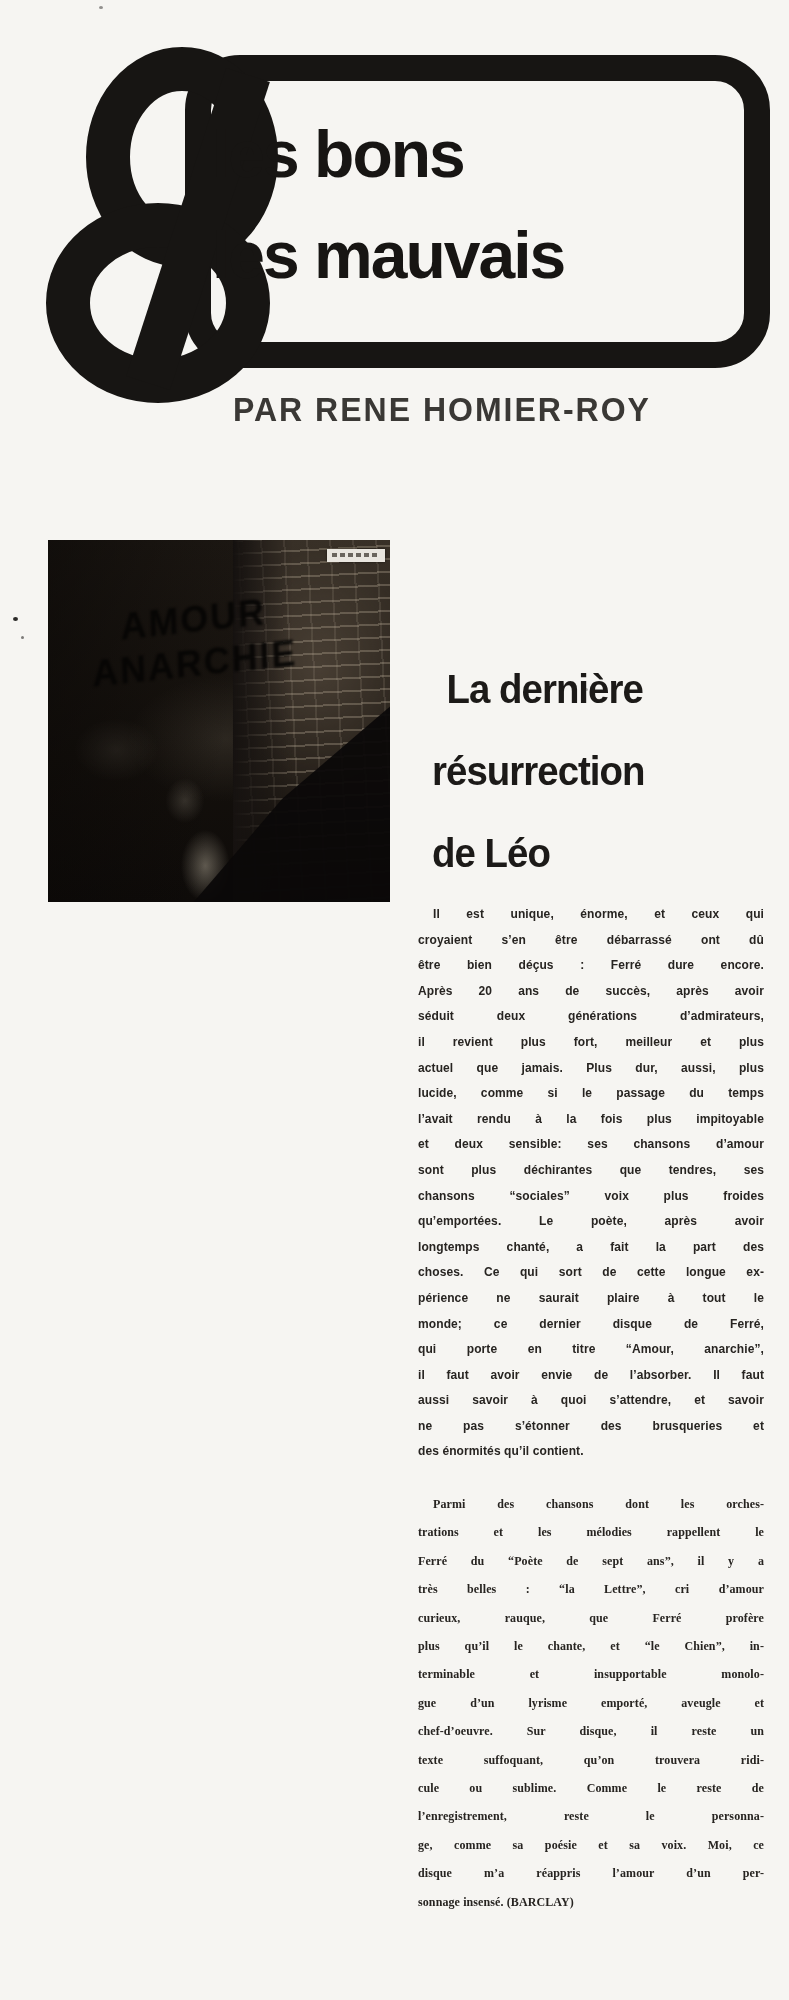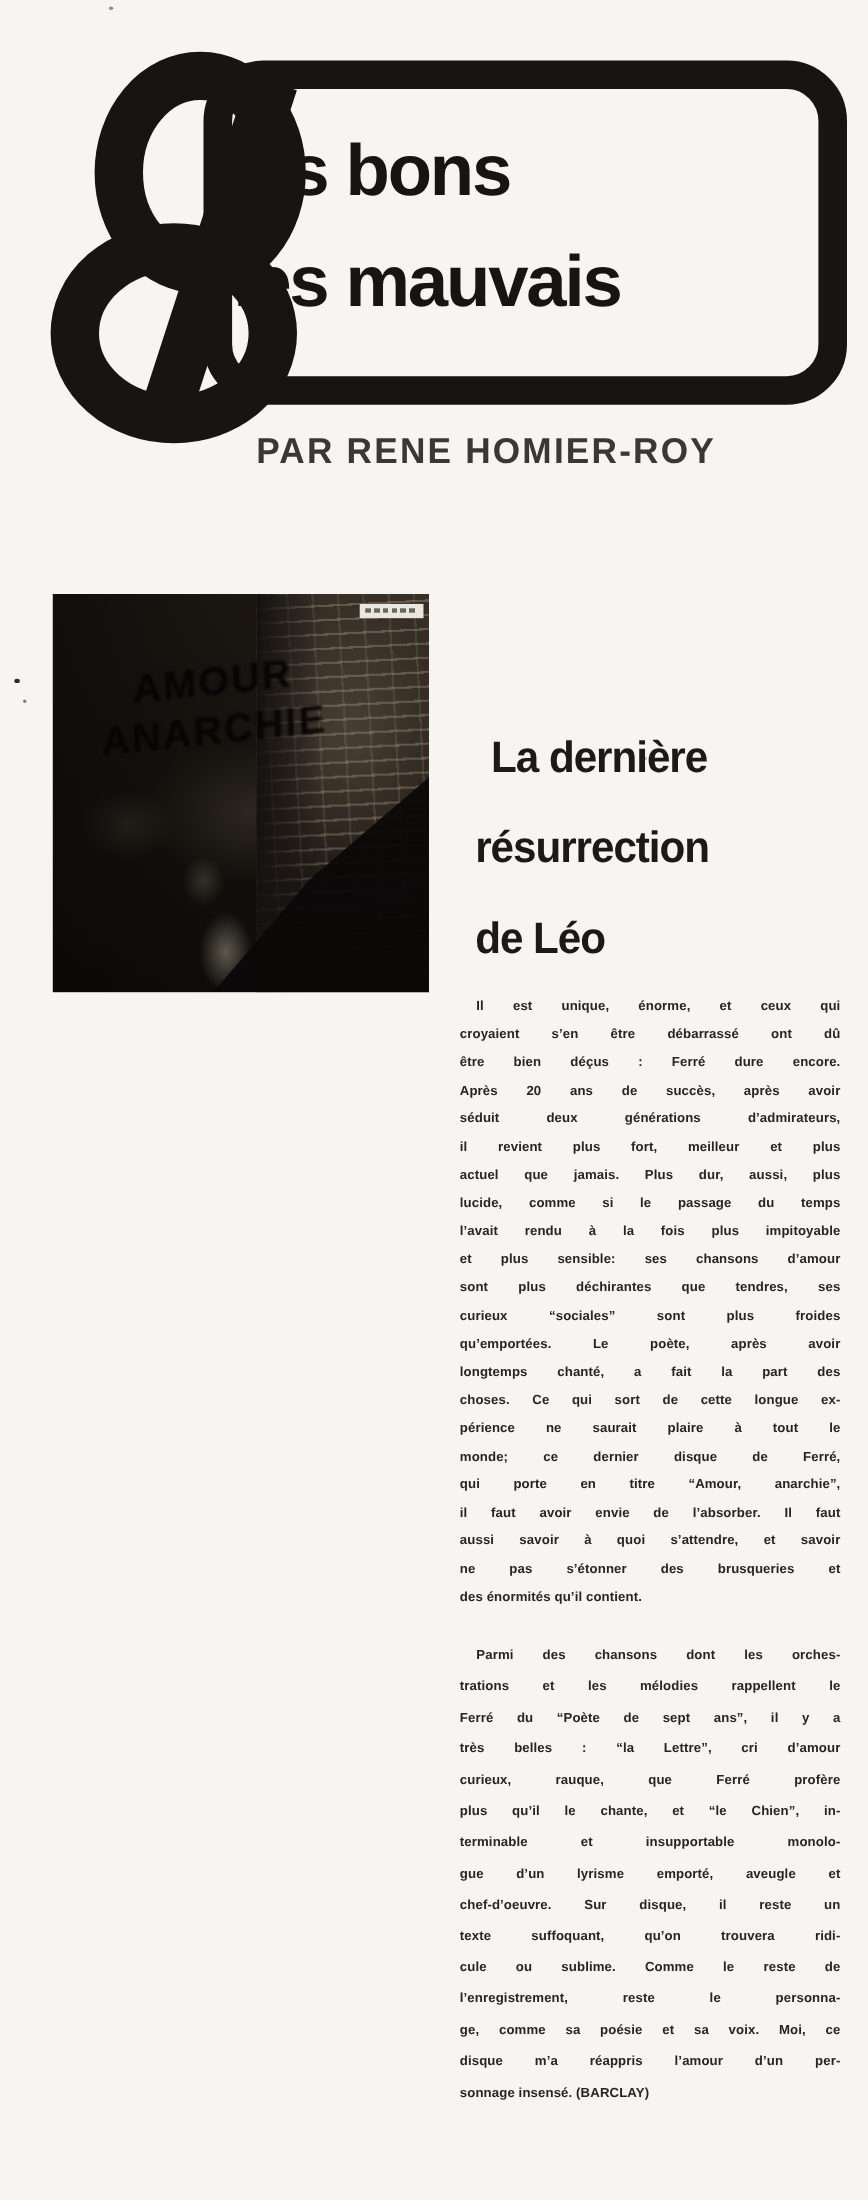--- a/index.html
+++ b/index.html
@@ -71,21 +71,21 @@
   }
   
   .headline{
     position:absolute;left:432px;top:648px;width:330px;
     font-weight:700;font-size:40px;line-height:82px;color:#1c1a18;
     letter-spacing:-1px;transform:scaleX(.96);transform-origin:left top;
   }
   .headline .jl{text-align:left;text-align-last:left;text-indent:0;}
   .bodycol{position:absolute;left:418px;width:346px;color:#272421;}
   .para1{top:902px;line-height:25.6px;}
-  .para2{top:1490px;line-height:28.4px;}
+  .para2{top:1490px;line-height:28.4px;font-family:Liberation Serif, serif;}
   .bodycol{font-weight:700;font-size:12px;letter-spacing:.1px;}
   .jl{text-align:justify;text-align-last:justify;}
   .jl.first{text-indent:15px;}
   .jl.last{text-align-last:left;}
   
   .speck{position:absolute;background:#2b2a28;border-radius:50%;}
   .speck.s1{left:13px;top:617px;width:5px;height:4px;}
   .speck.s2{left:21px;top:636px;width:3px;height:3px;opacity:.6;}
   .speck.s3{left:99px;top:6px;width:4px;height:3px;opacity:.5;}
   .speck.s4{left:585px;top:688px;width:3px;height:3px;opacity:.35;}
@@ -133,23 +133,23 @@
   <div class="bodycol para1">
       <div class="jl first">Il est unique, énorme, et ceux qui</div>
       <div class="jl">croyaient s’en être débarrassé ont dû</div>
       <div class="jl">être bien déçus : Ferré dure encore.</div>
       <div class="jl">Après 20 ans de succès, après avoir</div>
       <div class="jl">séduit deux générations d’admirateurs,</div>
       <div class="jl">il revient plus fort, meilleur et plus</div>
       <div class="jl">actuel que jamais. Plus dur, aussi, plus</div>
       <div class="jl">lucide, comme si le passage du temps</div>
       <div class="jl">l’avait rendu à la fois plus impitoyable</div>
-      <div class="jl">et plus sensible: ses chansons d’amour</div>
+      <div class="jl">et deux sensible: ses chansons d’amour</div>
       <div class="jl">sont plus déchirantes que tendres, ses</div>
-      <div class="jl">curieux “sociales” sont plus froides</div>
+      <div class="jl">chansons “sociales” voix plus froides</div>
       <div class="jl">qu’emportées. Le poète, après avoir</div>
       <div class="jl">longtemps chanté, a fait la part des</div>
       <div class="jl">choses. Ce qui sort de cette longue ex-</div>
       <div class="jl">périence ne saurait plaire à tout le</div>
       <div class="jl">monde; ce dernier disque de Ferré,</div>
       <div class="jl">qui porte en titre “Amour, anarchie”,</div>
       <div class="jl">il faut avoir envie de l’absorber. Il faut</div>
       <div class="jl">aussi savoir à quoi s’attendre, et savoir</div>
       <div class="jl">ne pas s’étonner des brusqueries et</div>
       <div class="jl last">des énormités qu’il contient.</div>

